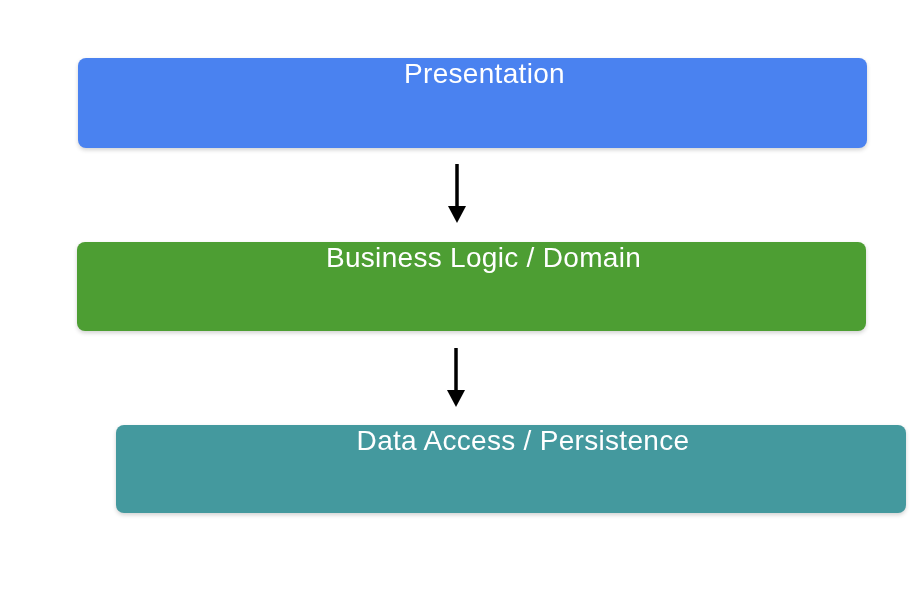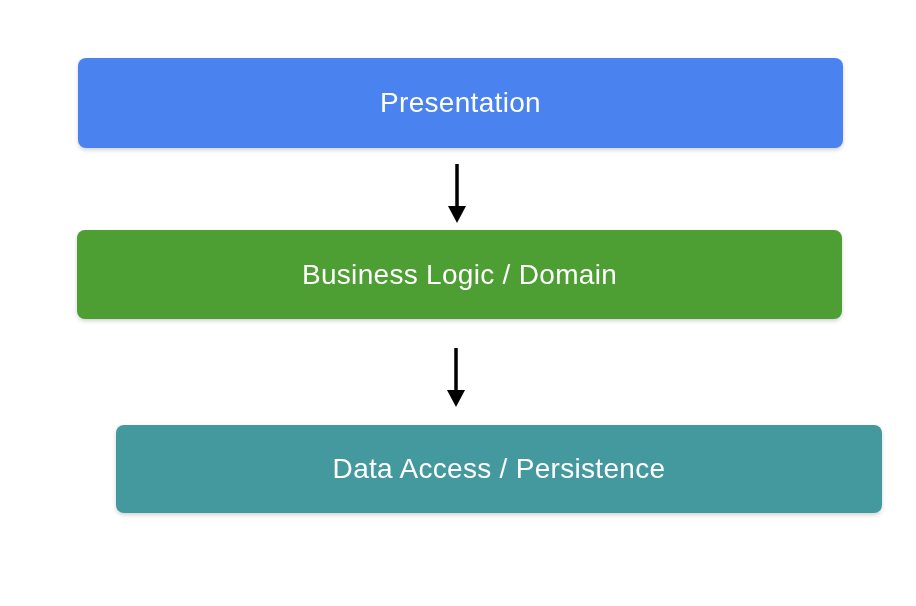--- a/index.html
+++ b/index.html
@@ -11,34 +11,35 @@
   .canvas {
     position: relative;
     width: 916px;
     height: 606px;
     background: #ffffff;
     overflow: hidden;
   }
   .layer-box {
     position: absolute;
     display: flex;
-    align-items: center;
+    align-items: flex-start;
     justify-content: center;
     border-radius: 8px;
     box-shadow: 0 2px 4px rgba(0,0,0,0.18);
+    padding-left: 24px;
   }
   .layer-label {
     color: #ffffff;
     font-size: 28px;
     font-weight: 400;
     letter-spacing: 0.3px;
     white-space: nowrap;
   }
   .layer-0 { left: 78px; top: 58px;  width: 765px; height: 90px; }
-  .layer-1 { left: 77px; top: 230px; width: 765px; height: 89px; }
+  .layer-1 { left: 77px; top: 242px; width: 765px; height: 89px; }
   .layer-2 { left: 72px; top: 425px; width: 766px; height: 88px; margin-left: 44px; }
   .arrow {
     position: absolute;
     display: block;
   }
   .arrow-0 { left: 445px; top: 164px; }
   .arrow-1 { left: 444px; top: 348px; }
 </style>
 </head>
 <body>

